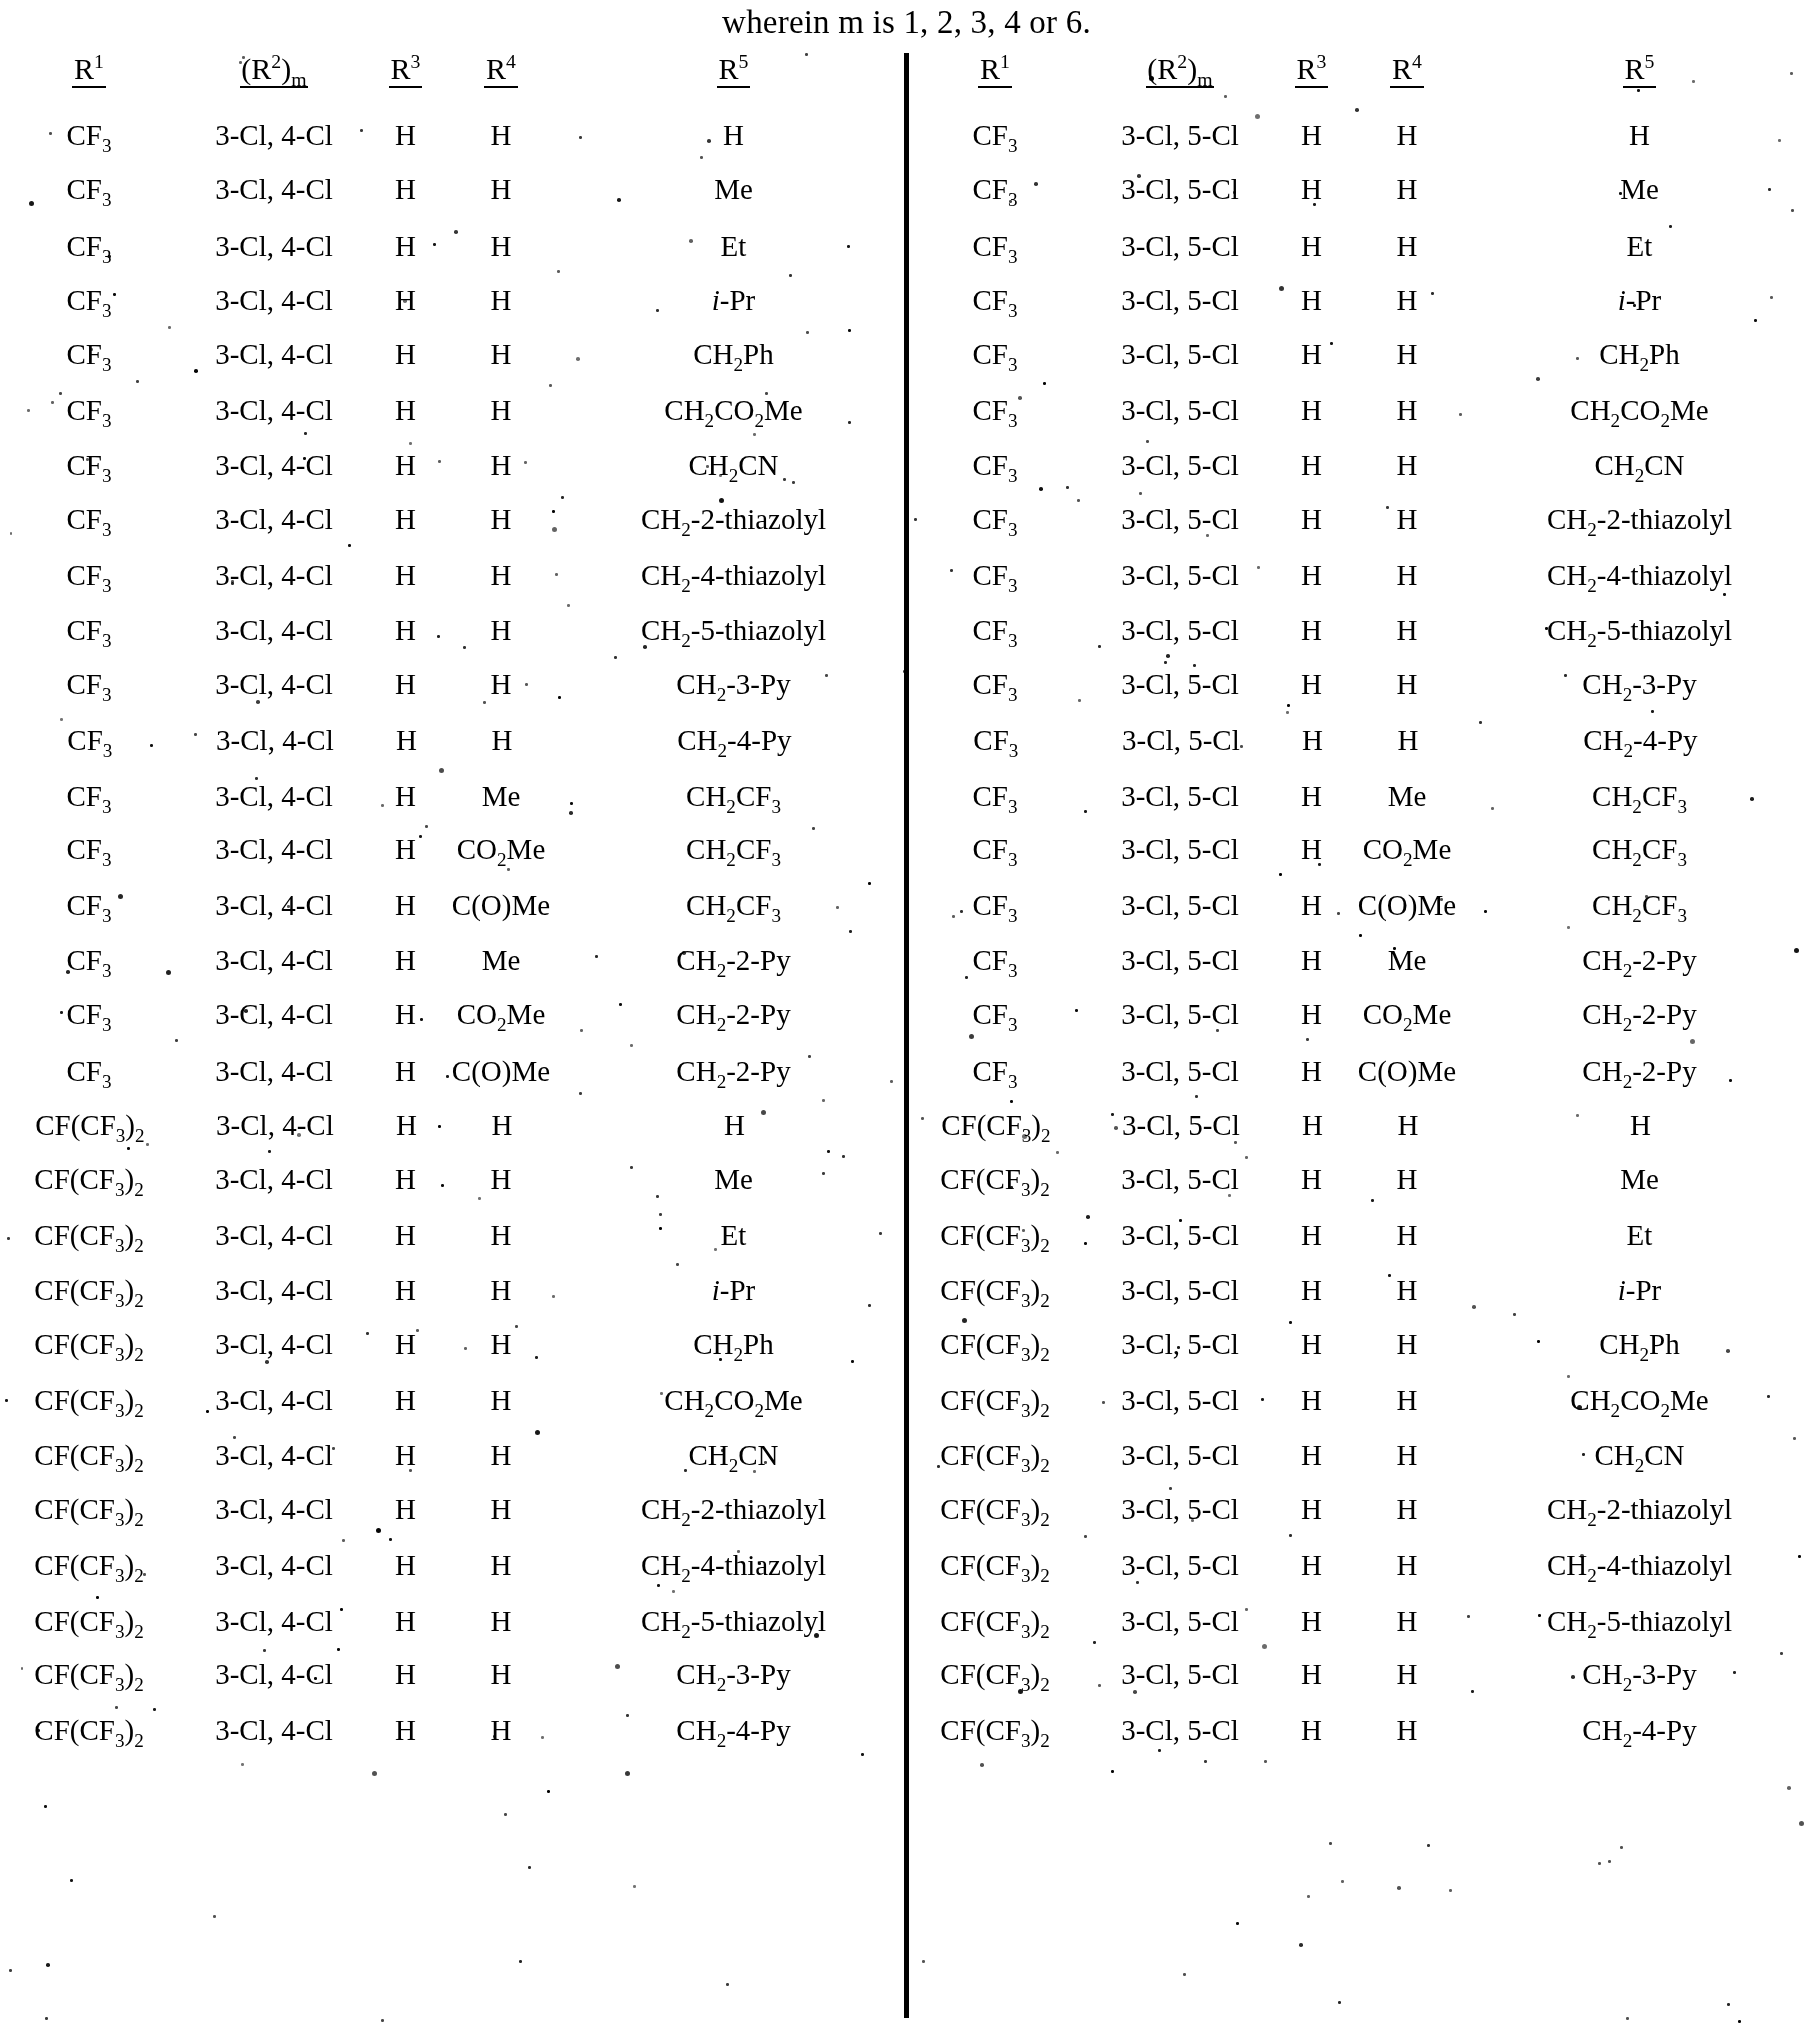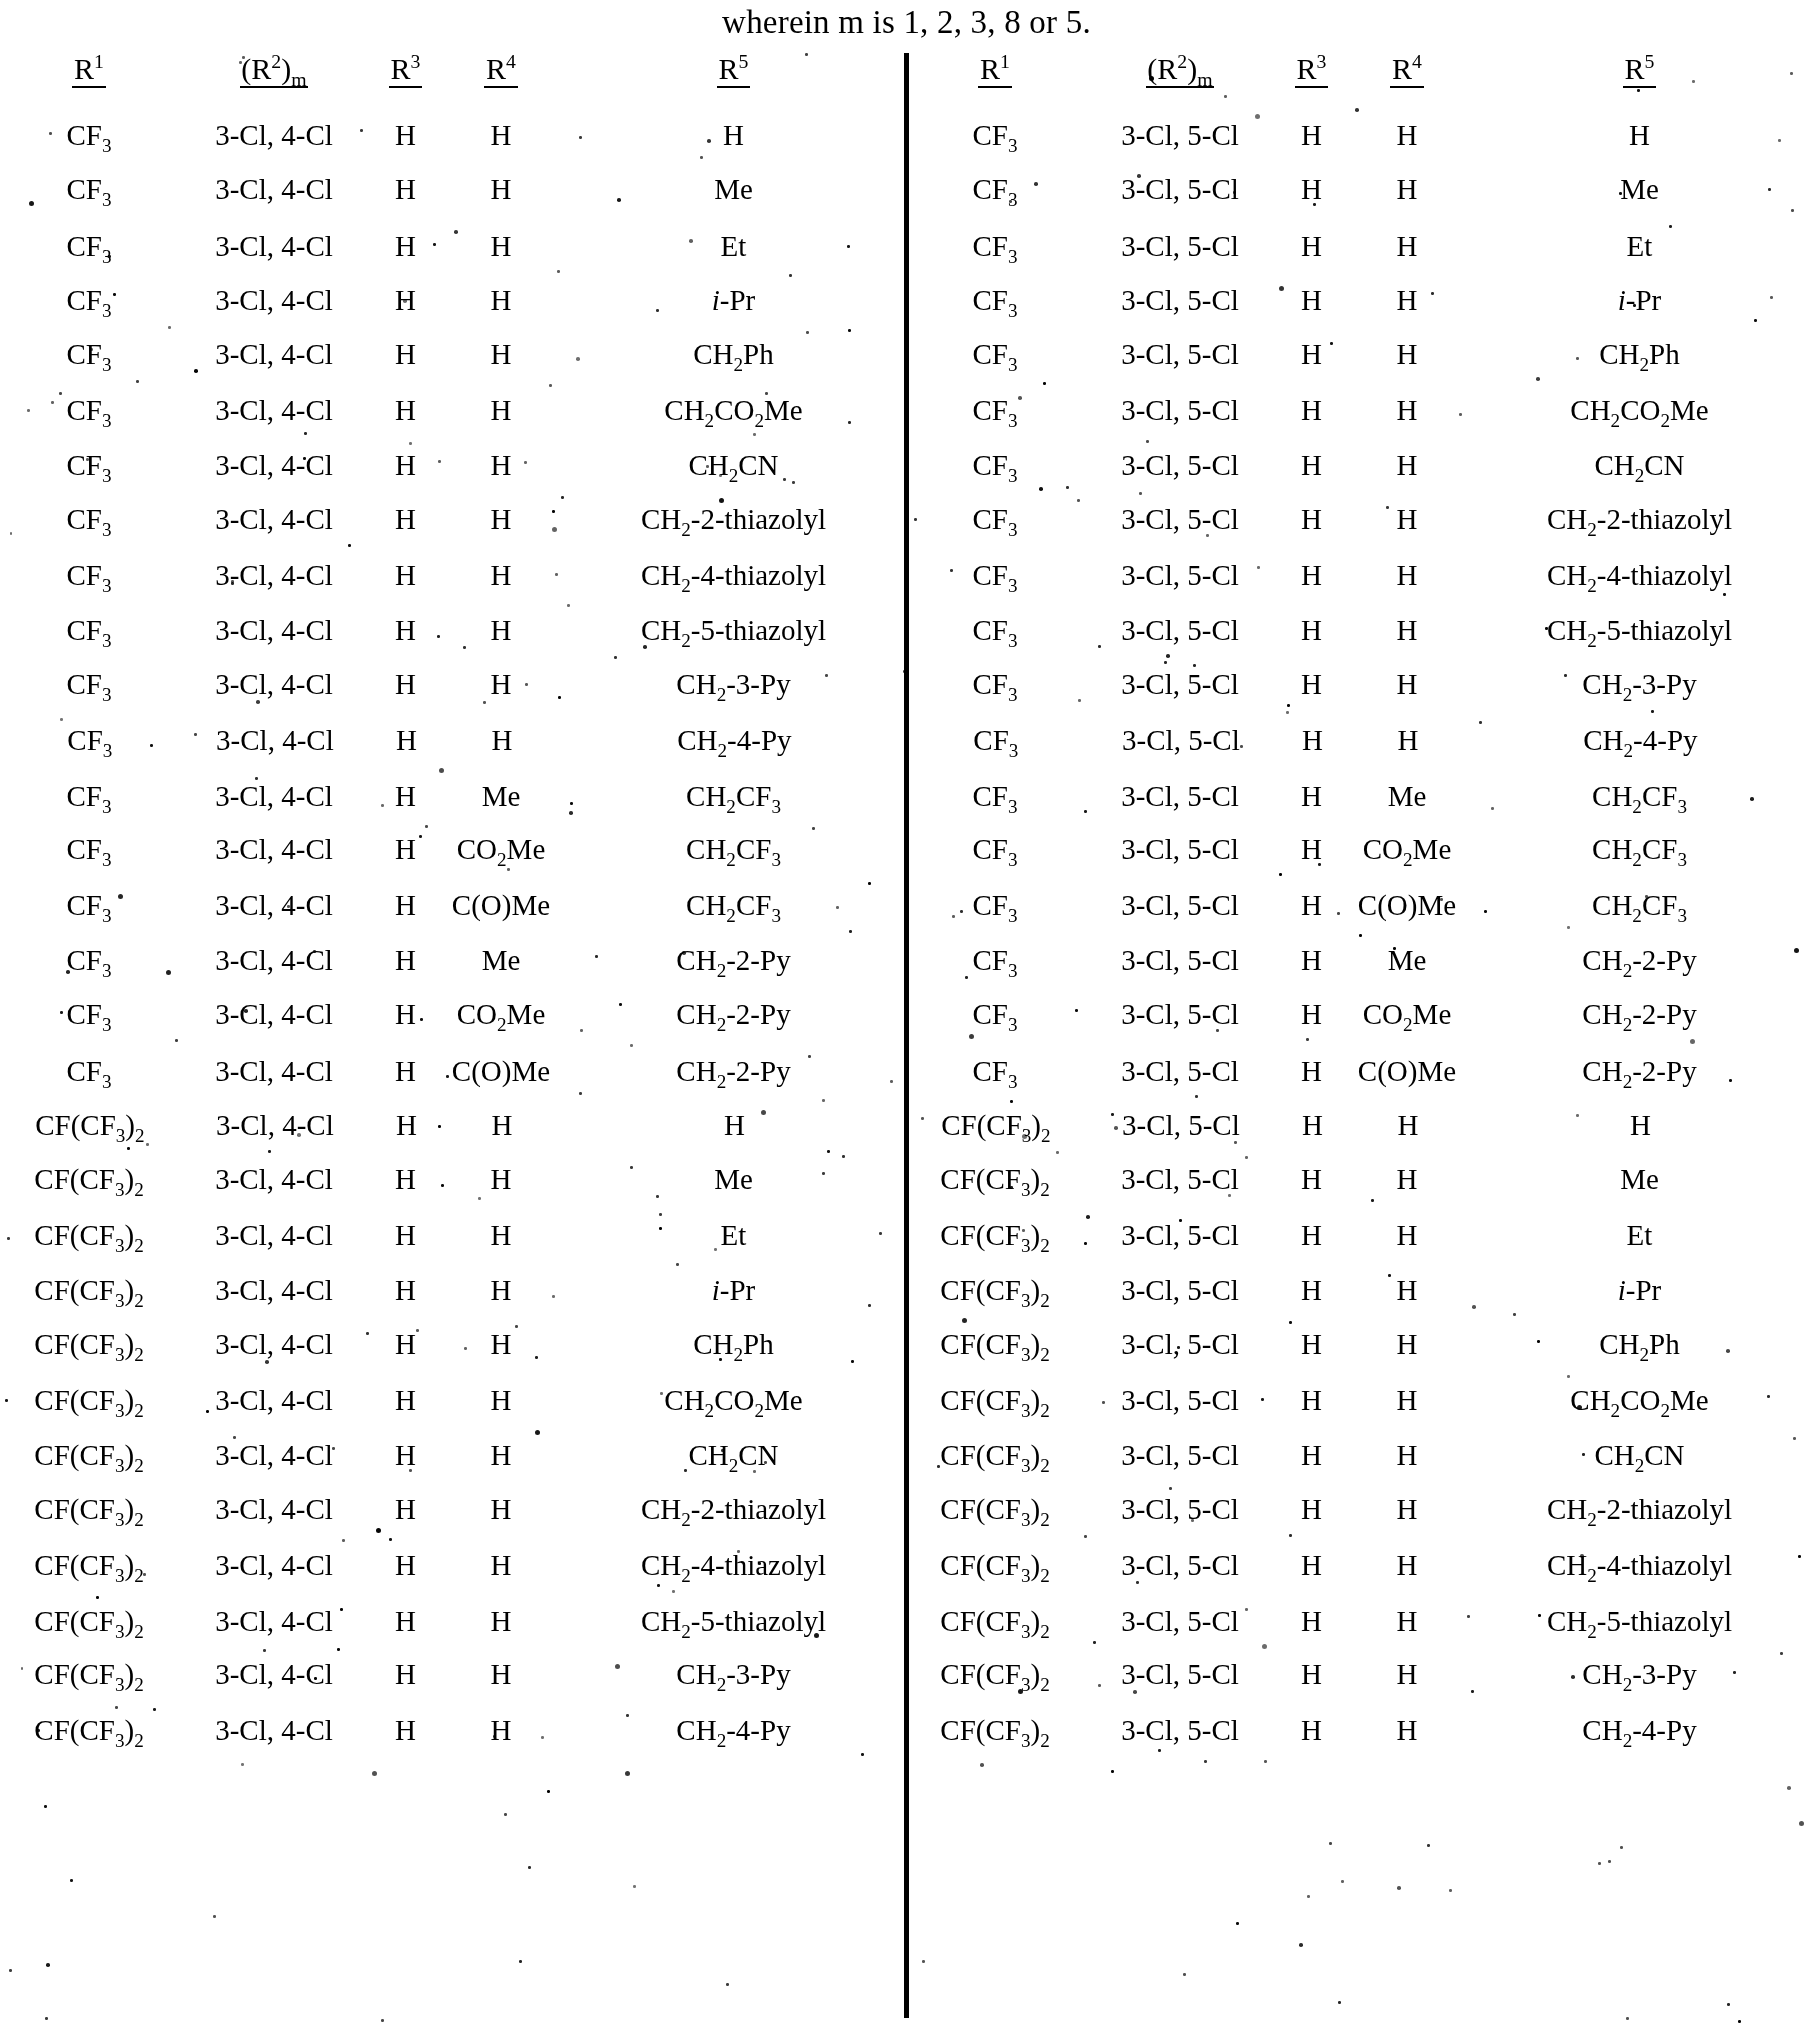--- a/index.html
+++ b/index.html
@@ -103,21 +103,21 @@
   .it { font-style: italic; }
 
   
   .j1 { transform: translateY(-0.9px); }
   .j2 { transform: translateY(0.9px); }
   .j3 { transform: translateX(0.9px); }
 </style>
 </head>
 <body>
 
-<div class="page-title">wherein m is 1, 2, 3, 8 or 5.</div>
+<div class="page-title">wherein m is 1, 2, 3, 4 or 6.</div>
 
 <div class="tables">
   <div class="table-block">
     <table class="rtab" id="tbl-0">
       <colgroup>
         <col class="c1">
           <col class="c2">
           <col class="c3">
           <col class="c4">
           <col class="c5">

